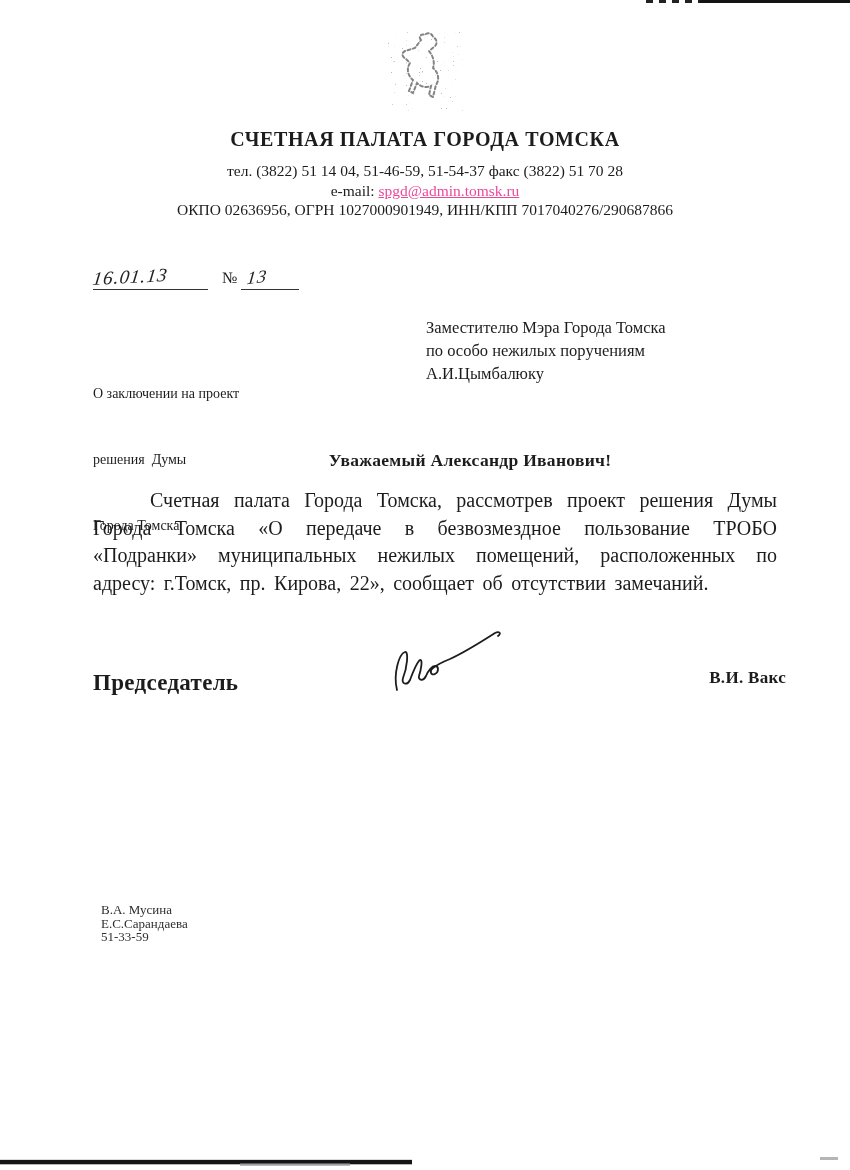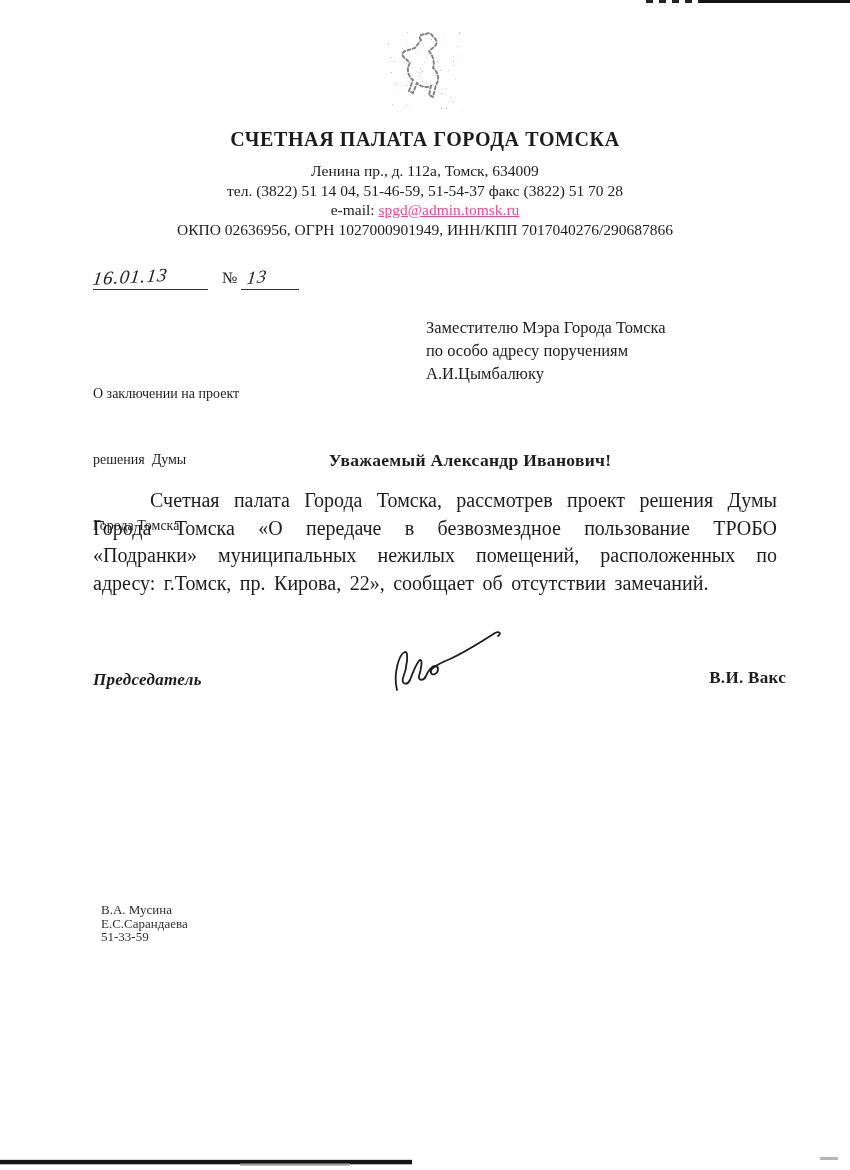--- a/index.html
+++ b/index.html
@@ -40,21 +40,21 @@
   .reply-line{font-size:15.5px;margin-top:5px;white-space:pre-wrap;}
   
   .addressee{position:absolute;left:426px;top:316px;font-size:16.5px;line-height:23px;}
   .subject{position:absolute;left:93px;top:339px;font-size:14px;line-height:22px;white-space:pre-wrap;}
   
   .salutation{position:absolute;left:90px;right:0;top:450px;text-align:center;
     font-weight:bold;font-size:17.5px;letter-spacing:.3px;}
   .body-par{position:absolute;left:93px;width:684px;top:487px;
     font-size:20px;line-height:27.5px;text-align:justify;text-indent:57px;word-spacing:3.5px;}
   
-  .sig-position{position:absolute;left:93px;top:670px;font-weight:bold;font-size:17px;letter-spacing:.3px;font-style:italic;}
+  .sig-position{position:absolute;left:93px;top:670px;font-weight:bold;font-size:23px;letter-spacing:.3px;}
   .sig-name{position:absolute;right:64px;top:668px;font-weight:bold;font-size:17px;letter-spacing:.3px;}
   .sig-scribble{position:absolute;left:383px;top:624px;}
   
   .footer{position:absolute;left:101px;top:903px;font-size:13px;line-height:13.5px;color:#2e2e2e;}
 </style>
 </head>
 <body>
 
 <div class="page">
 
@@ -73,35 +73,34 @@
         </filter>
       </defs>
       <rect x="10" y="2" width="76" height="80" fill="#000" filter="url(#speck)" opacity="0.30"></rect>
 
       <path d="M44 10 C41 7 44 3 48 5 C50 2 55 3 56 7 C60 9 61 14 57 17 L52 21
                C56 26 58 32 56 38 C61 42 63 49 59 55 L56 67 L52 65 L54 56
                C49 58 44 57 40 53 L36 63 L32 61 L36 50
                C31 46 29 39 33 33 L29 29 C25 27 24 23 28 21 L38 18 Z" fill="none" stroke="#4a4a4a" stroke-width="2" stroke-dasharray="3 2.5" stroke-linecap="round" opacity="0.75"></path>
     </svg>
     <div class="org-name">СЧЕТНАЯ ПАЛАТА ГОРОДА ТОМСКА</div>
-    <div class="lh-line">Ленина пр., д. 112а, Томск, 634009</div>
     <div class="lh-line">тел. (3822) 51 14 04, 51-46-59, 51-54-37 факс (3822) 51 70 28</div>
     <div class="lh-line lh-email"><span>e-mail: </span><span class="email">spgd@admin.tomsk.ru</span></div>
     <div class="lh-line">ОКПО 02636956, ОГРН 1027000901949, ИНН/КПП 7017040276/290687866</div>
   </div>
 
   <div class="ref-block">
     <div class="ref-line">
       <span class="u1"><span class="hand">16.01.13</span></span><span class="no-sign">№</span><span class="u2"><span class="hand">13</span></span>
     </div>
   </div>
 
   <div class="addressee">
     <div>Заместителю Мэра Города Томска</div>
-    <div>по особо адресу поручениям</div>
+    <div>по особо нежилых поручениям</div>
     <div>А.И.Цымбалюку</div>
   </div>
 
   <div class="subject">
     <div>О заключении на проект</div>
     <div>решения  Думы</div>
     <div>Города Томска</div>
   </div>
 
   <div class="salutation">Уважаемый Александр Иванович!</div>

